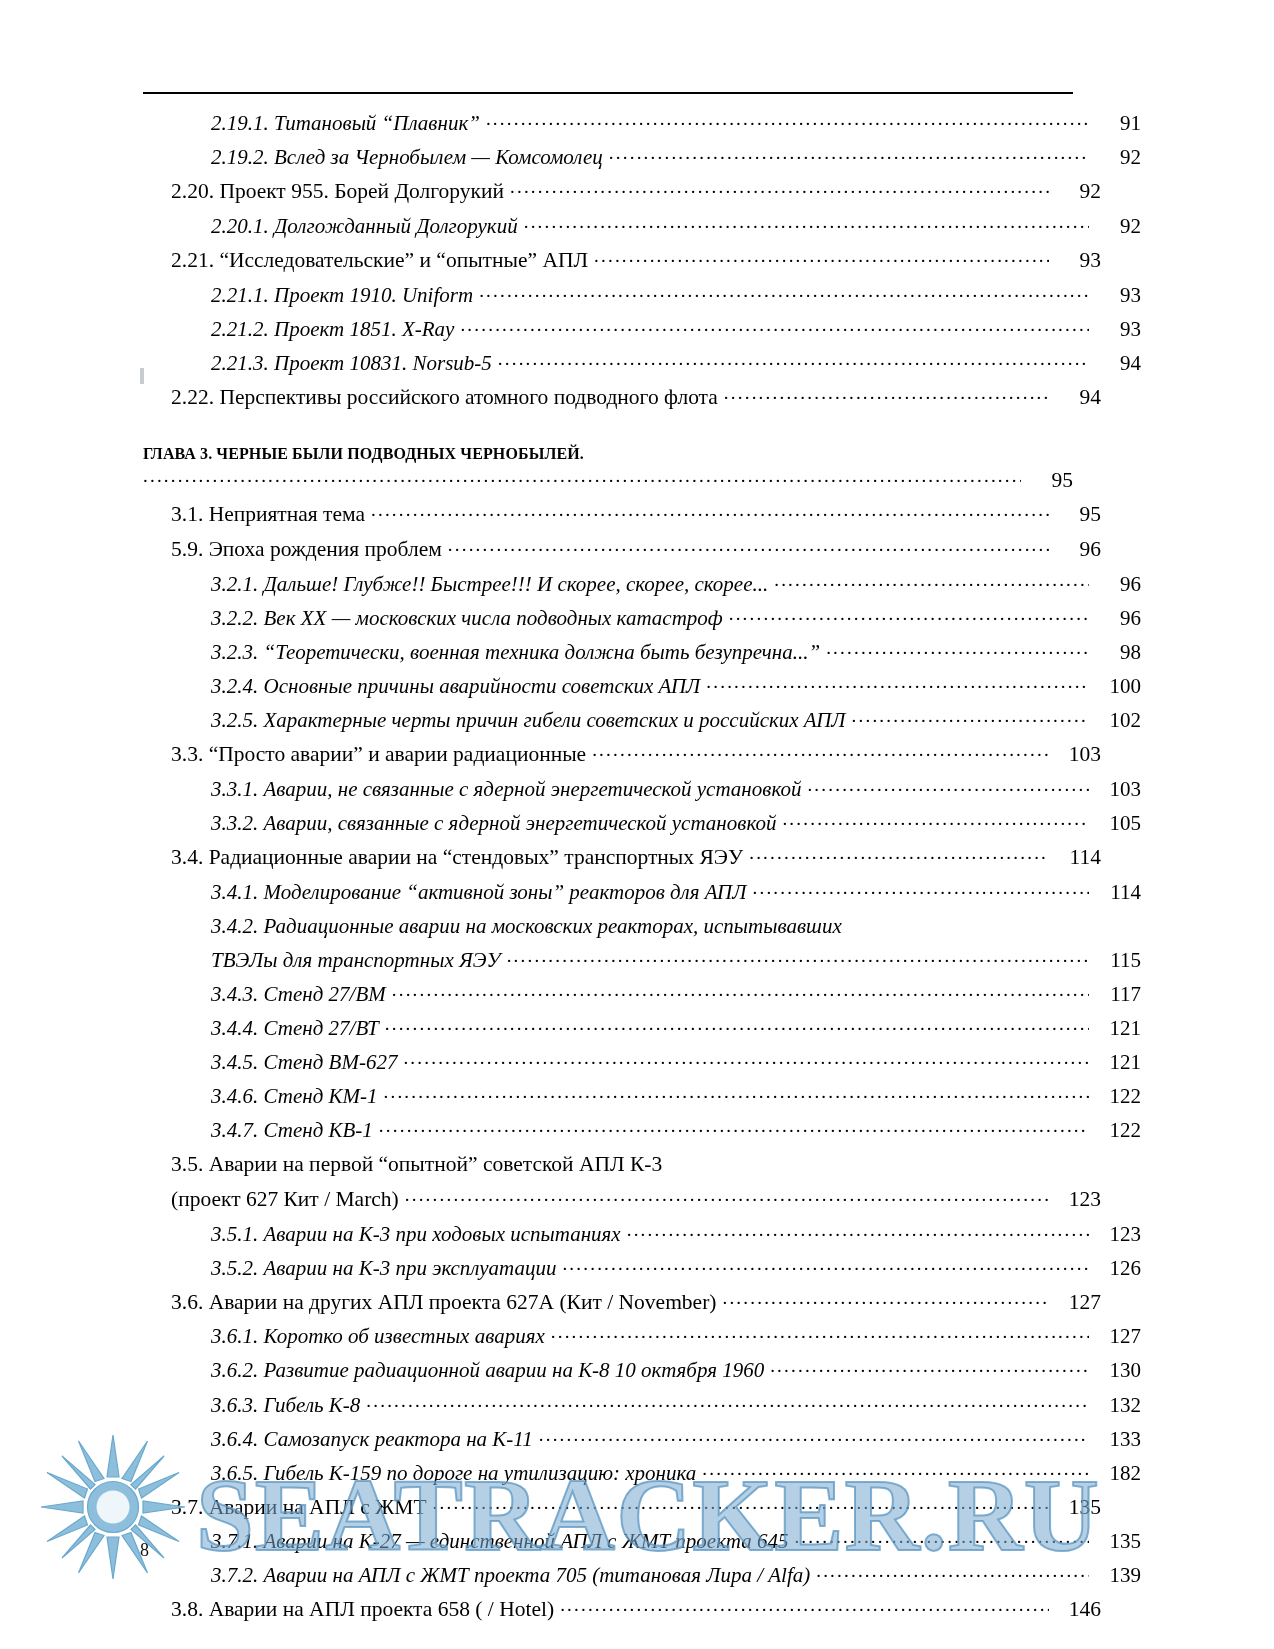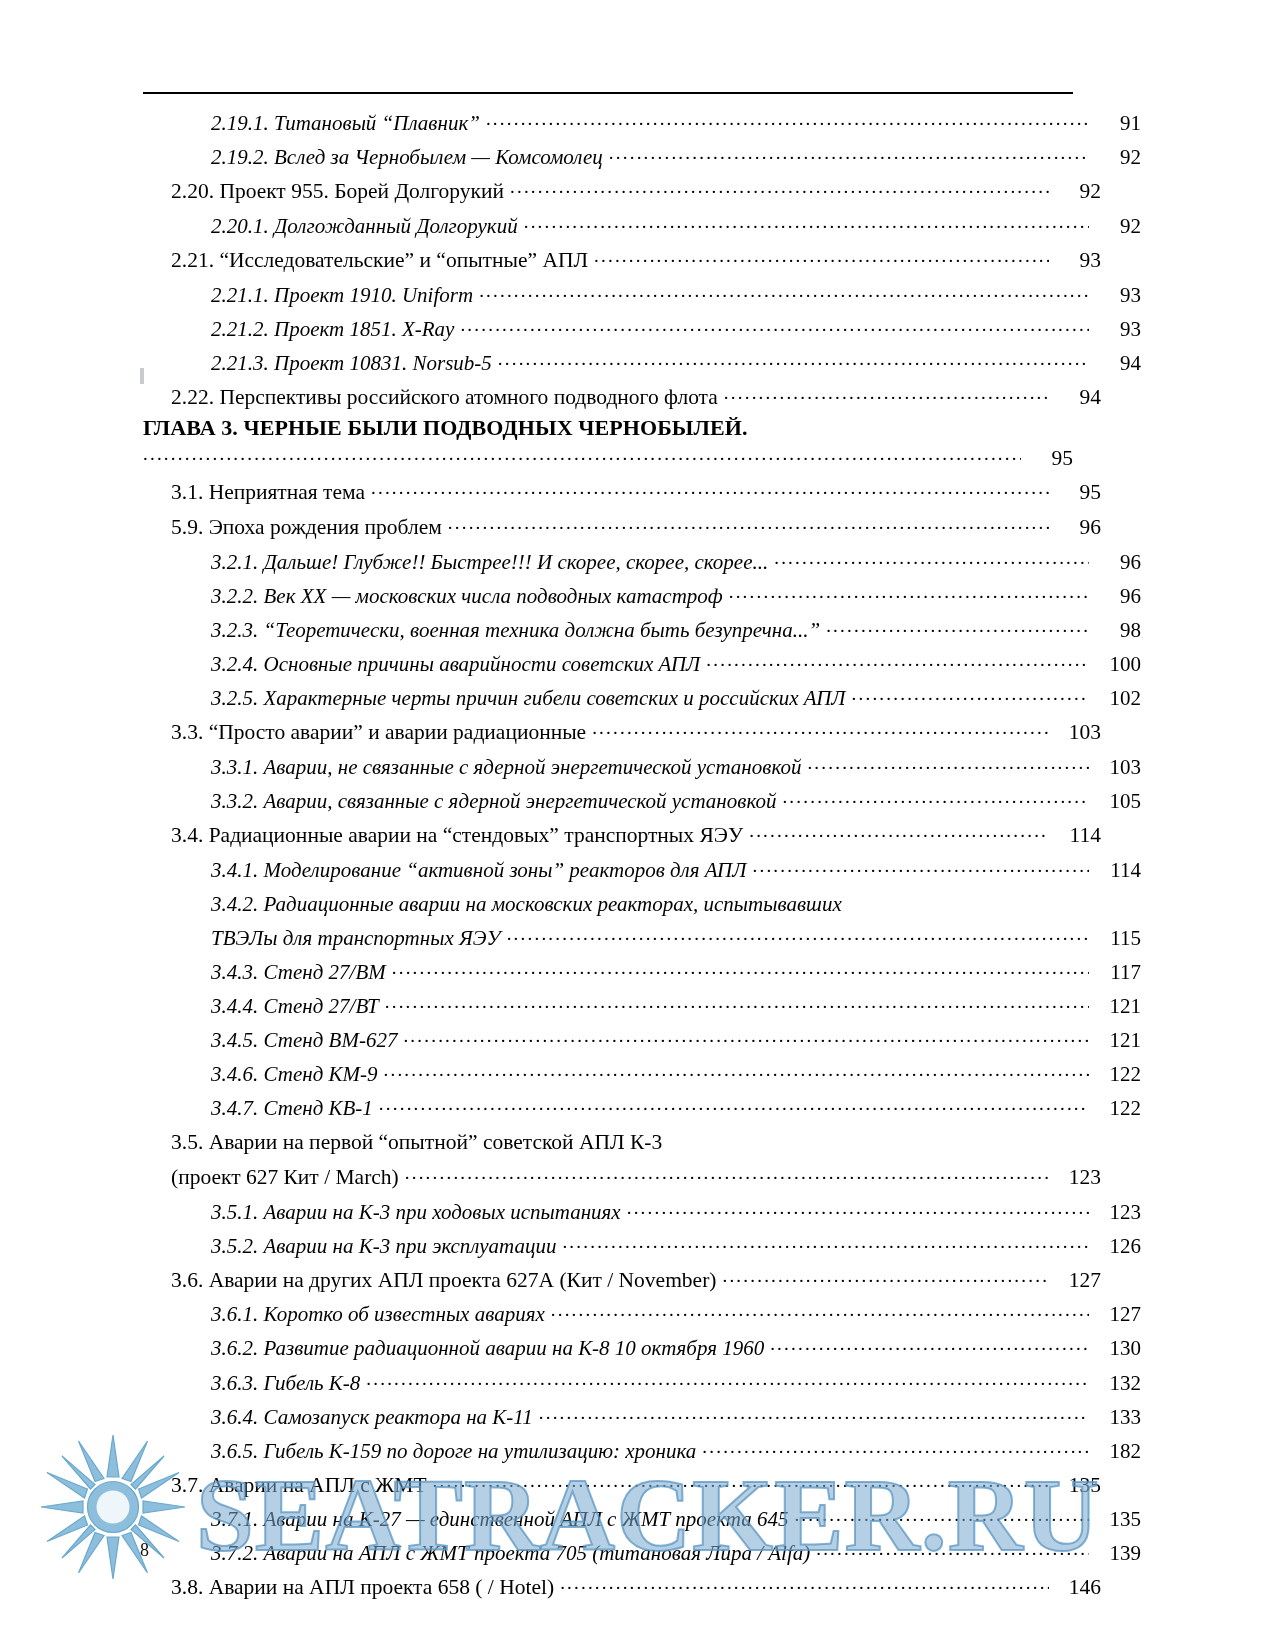--- a/index.html
+++ b/index.html
@@ -69,21 +69,22 @@
   .lvl1 { padding-left: 28px; }   
   .lvl2 { padding-left: 68px; }   
 
   .it { font-style: italic; }
 
   .size-main { font-size: 21.5px; }
   .size-sub  { font-size: 21px; }
 
   .chapter-head {
     font-weight: bold;
-    font-size: 22px;
+    font-size: 16px;
+    margin-top: 30px;
     padding-left: 0px;
     letter-spacing: 0.1px;
   }
   .chapter-sub {
     font-size: 21.5px;
   }
 
   
   .wm {
     position: absolute;
@@ -269,21 +270,21 @@
         <span class="txt it">3.4.4. Стенд 27/ВТ</span>
         <span class="dots">....................................................................................................................................................................................................................................................................</span>
         <span class="pg">121</span>
       </div>
       <div class="entry lvl2 size-sub">
         <span class="txt it">3.4.5. Стенд ВМ-627</span>
         <span class="dots">....................................................................................................................................................................................................................................................................</span>
         <span class="pg">121</span>
       </div>
       <div class="entry lvl2 size-sub">
-        <span class="txt it">3.4.6. Стенд КМ-9</span>
+        <span class="txt it">3.4.6. Стенд КМ-1</span>
         <span class="dots">....................................................................................................................................................................................................................................................................</span>
         <span class="pg">122</span>
       </div>
       <div class="entry lvl2 size-sub">
         <span class="txt it">3.4.7. Стенд КВ-1</span>
         <span class="dots">....................................................................................................................................................................................................................................................................</span>
         <span class="pg">122</span>
       </div>
       <div class="entry lvl1 size-main nodots">
         <span class="txt">3.5. Аварии на первой “опытной” советской АПЛ К-3</span>

